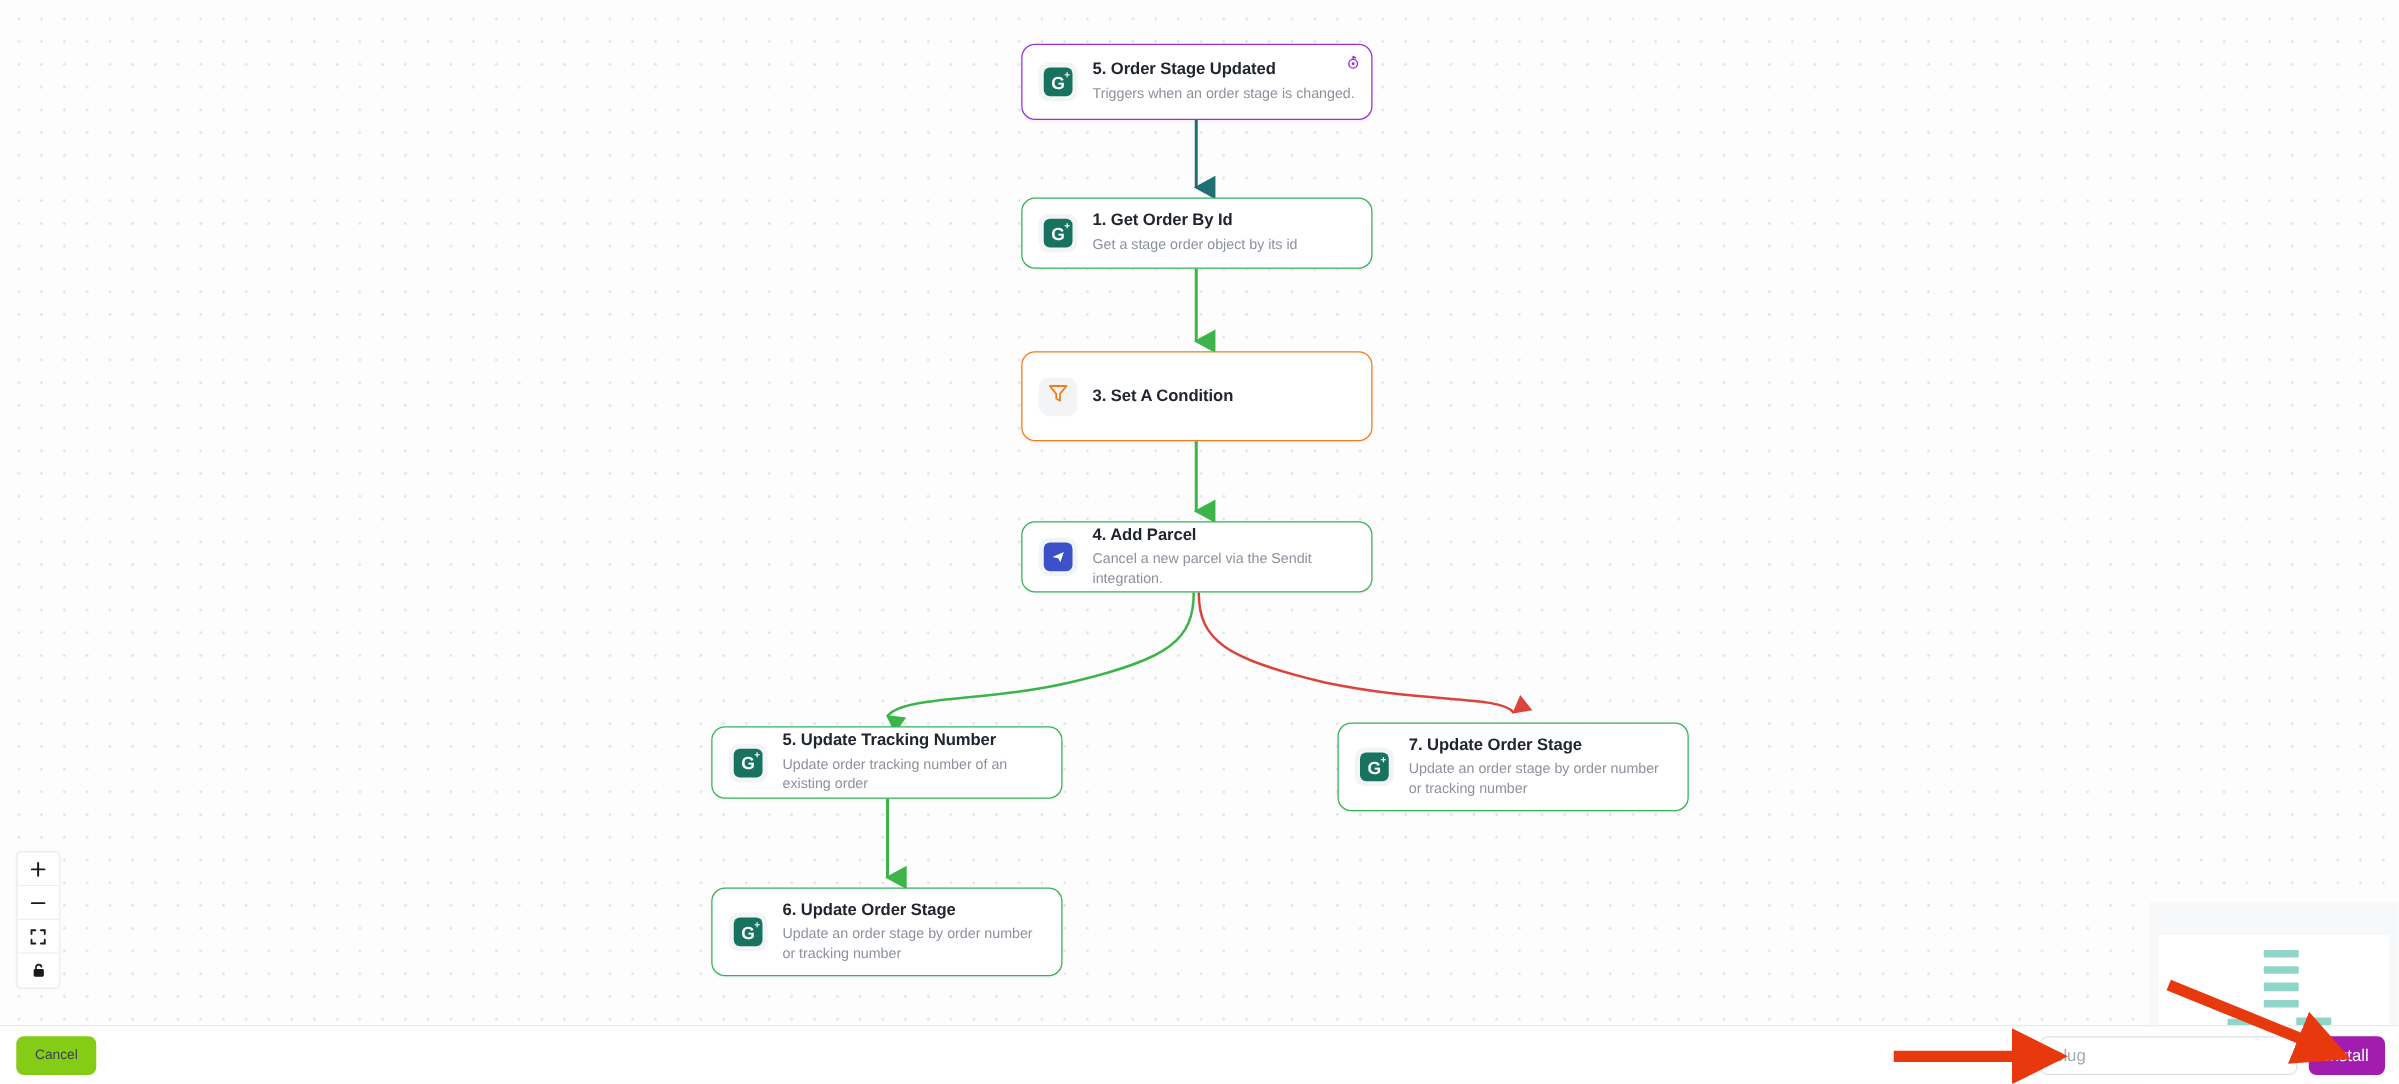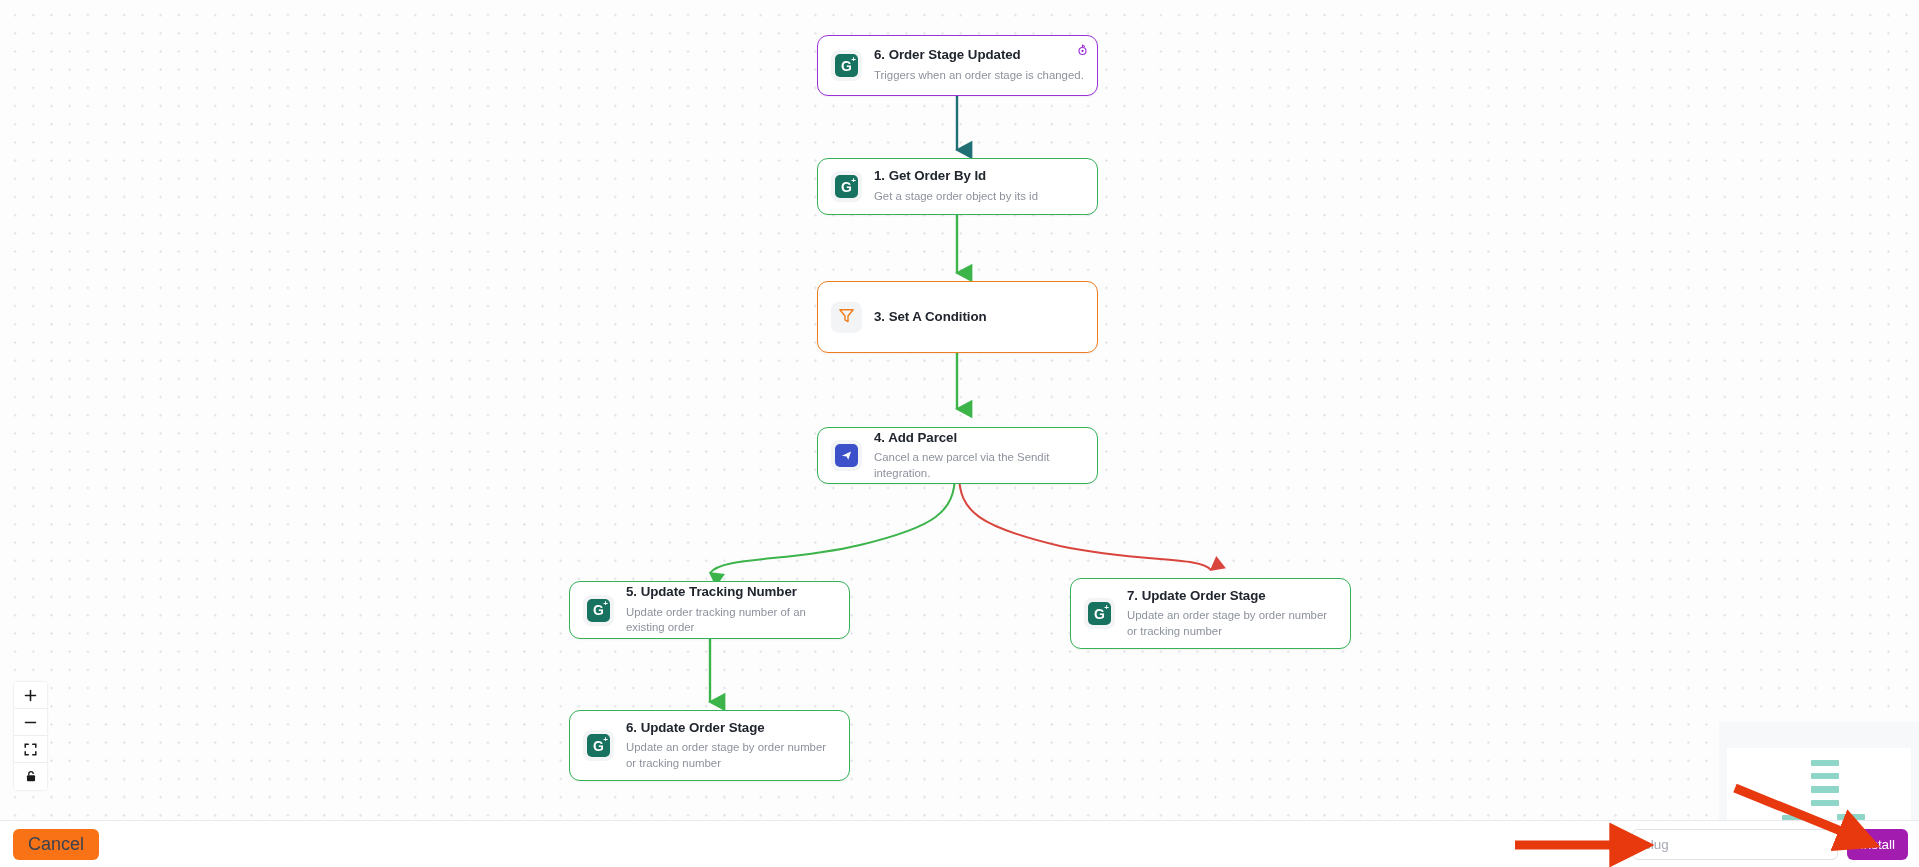--- a/index.html
+++ b/index.html
@@ -148,25 +148,25 @@
     background: #ffffff;
     border-top: 1px solid #e9eaee;
     display: flex;
     align-items: center;
     z-index: 14;
   }
   #cancel-btn {
     margin-left: 13px;
     height: 31px;
     padding: 0 15px;
-    background: #f97316;
+    background: #84cc16;
     border: none;
     border-radius: 6px;
     color: #3c4350;
-    font-size: 18px;
+    font-size: 11px;
     font-family: "Liberation Sans", sans-serif;
     cursor: pointer;
     display: flex; align-items: center;
   }
 
   #bottom-right {
     margin-left: auto;
     display: flex;
     align-items: center;
     gap: 9px;
@@ -248,21 +248,21 @@
     </svg>
 
     <div class="node purple" style="left:817px; top:35px; width:281px; height:61px;">
       <div class="node-icon">
         <div class="icon-inner icon-g">
           <span class="g-letter">G</span>
             <span class="g-plus">+</span>
         </div>
       </div>
       <div class="node-body">
-        <div class="node-title">6. Order Stage Updated</div>
+        <div class="node-title">5. Order Stage Updated</div>
         <div class="node-desc">Triggers when an order stage is changed.</div>
       </div>
       <span class="node-badge">
         <svg width="13" height="13" viewBox="0 0 16 16" fill="none" stroke="#9b30d9" stroke-width="1.4">
           <circle cx="8" cy="8.6" r="4.3"></circle>
           <path d="M8 4.3 L8 1.4 M8 1.4 L10.4 2.9" stroke-linecap="round"></path>
           <circle cx="8" cy="8.6" r="1.4" fill="#9b30d9" stroke="none"></circle>
         </svg>
       </span>
     </div>
@@ -286,21 +286,21 @@
           <svg width="19" height="19" viewBox="0 0 20 20" fill="none" stroke="#f07d1c" stroke-width="1.5" stroke-linejoin="round">
             <path d="M3 4 H17 L11.6 10.6 V16.4 L8.4 14.6 V10.6 Z"></path>
           </svg>
         </span>
       </div>
       <div class="node-body">
         <div class="node-title">3. Set A Condition</div>
       </div>
     </div>
 
-    <div class="node" style="left:817px; top:427px; width:281px; height:57px;">
+    <div class="node" style="left:817px; top:417px; width:281px; height:57px;">
       <div class="node-icon">
         <div class="icon-sendit">
           <svg width="13" height="13" viewBox="0 0 16 16" fill="#ffffff">
             <path d="M2.4 8.2 L13.6 3.1 L10.2 13.3 L8.1 9.3 Z"></path>
           </svg>
         </div>
       </div>
       <div class="node-body">
         <div class="node-title">4. Add Parcel</div>
         <div class="node-desc">Cancel a new parcel via the Sendit integration.</div>

